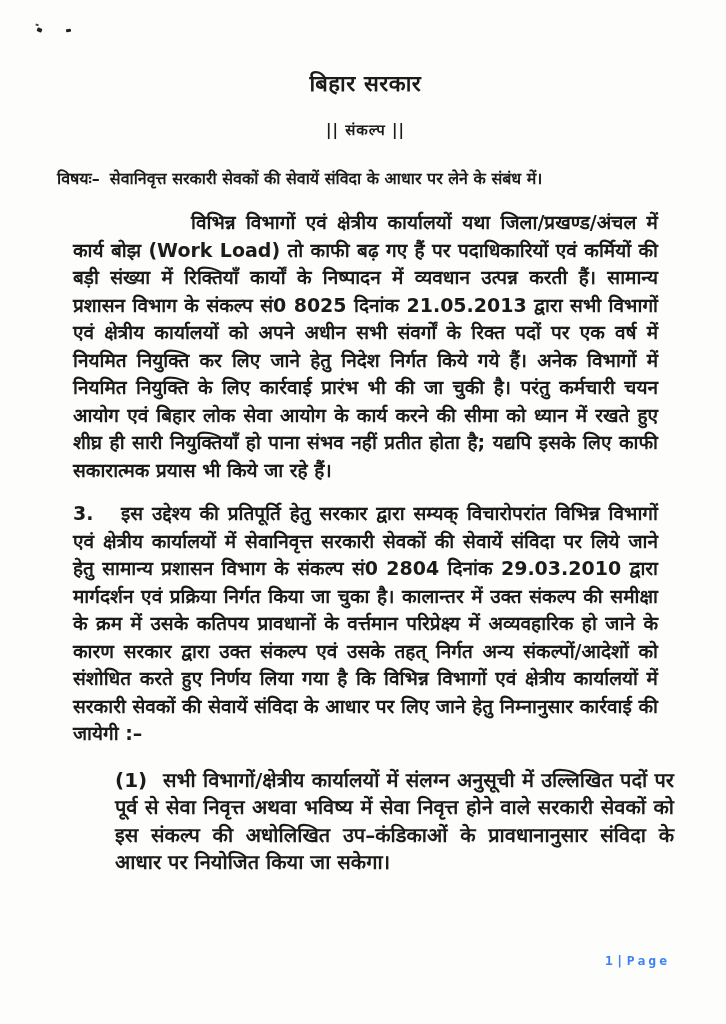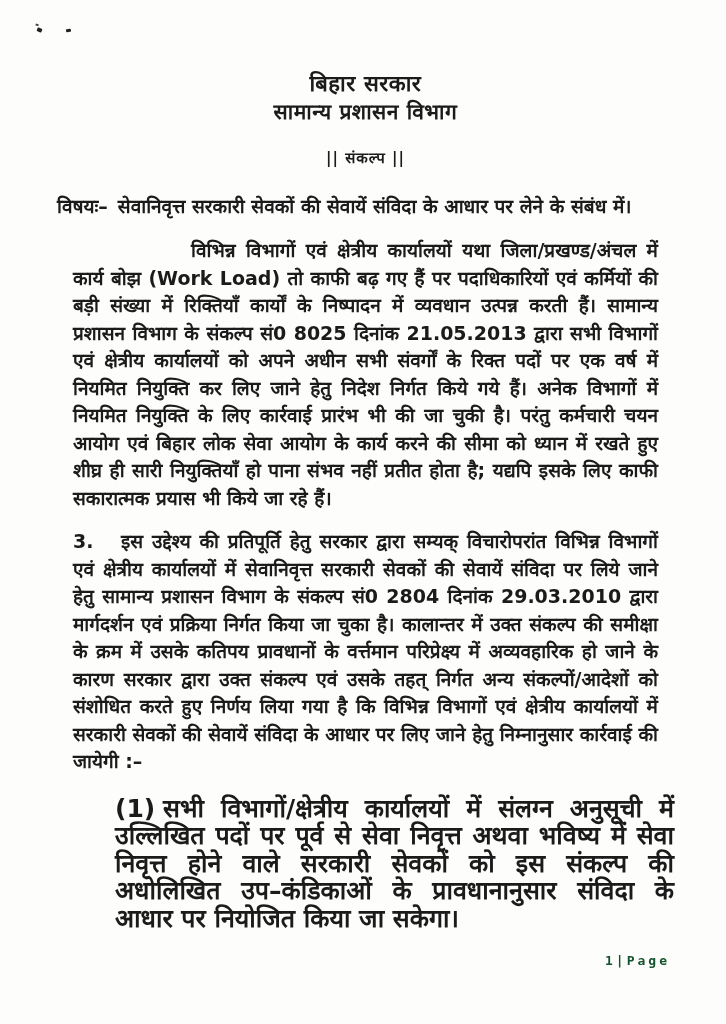--- a/index.html
+++ b/index.html
@@ -21,70 +21,69 @@
     font-size:22px;font-weight:700;letter-spacing:.5px;line-height:28px;
   }
   .dept-name{
     font-size:21px;font-weight:700;letter-spacing:.5px;line-height:28px;
   }
   .doc-type{
     font-size:15px;font-weight:600;margin-top:21px;letter-spacing:1px;
   }
   .subject{
     margin-top:26px;
-    font-size:19px;font-weight:700;line-height:27px;
+    font-size:16px;font-weight:700;line-height:27px;
     padding-left:68px;text-indent:-68px;
     text-align:justify;
   }
   .subject .subject-label{padding-right:10px;}
   .para{
     font-size:19px;font-weight:600;line-height:27.5px;
     text-align:justify;
     margin:16px;
   }
   .para-first{margin-top:17px;text-indent:118px;}
   .para-numbered{margin-top:15px;}
   .para-num{
     display:inline-block;width:48px;text-indent:0;
     font-weight:600;
   }
   .sub-item{
     margin-top:19px;margin-left:58px;
-    font-size:25px;font-weight:600;line-height:27.5px;
+    font-size:20px;font-weight:600;line-height:27.5px;
     text-align:justify;
   }
   .sub-item .sub-num{
     display:inline-block;width:48px;font-weight:700;
   }
   .bold-inline{font-weight:800;}
   .page-footer{
     position:absolute;right:56px;bottom:56px;
     font-family:"DejaVu Sans Mono","Liberation Mono",monospace;
-    font-size:13px;font-weight:700;letter-spacing:3px;color:#14532d;margin-top:42px;
+    font-size:13px;font-weight:700;letter-spacing:3px;color:#3b82f6;margin-top:42px;
   }
   .ink-speck{
     position:absolute;background:#222;border-radius:1px;
   }
   .speck-1{left:37px;top:28px;width:5px;height:4px;transform:rotate(20deg);}
   .speck-1::after{content:"";position:absolute;left:-3px;top:-3px;width:3px;height:2px;background:#444;}
   .speck-2{left:66px;top:29px;width:5px;height:3px;transform:rotate(-8deg);}
 </style>
 </head>
 <body>
 
 <div class="page">
 
   <span class="ink-speck speck-1"></span>
   <span class="ink-speck speck-2"></span>
 
   <div class="content">
 
     <div class="doc-header">
       <div class="org-name">बिहार सरकार</div>
-      <div class="dept-name">सामान्य प्रशासन विभाग</div>
       <div class="doc-type">|| संकल्प ||</div>
     </div>
 
     <div class="subject">
       <span class="subject-label">विषयः–</span><span>सेवानिवृत्त सरकारी सेवकों की सेवायें संविदा के आधार पर लेने के संबंध में।</span>
     </div>
 
     <p class="para para-first">
       <span>विभिन्न विभागों एवं क्षेत्रीय कार्यालयों यथा जिला/प्रखण्ड/अंचल में कार्य बोझ (Work Load) तो काफी बढ़ गए हैं पर पदाधिकारियों एवं कर्मियों की बड़ी संख्या में रिक्तियाँ कार्यों के निष्पादन में व्यवधान उत्पन्न करती हैं। सामान्य प्रशासन विभाग के संकल्प सं0 8025 दिनांक 21.05.2013 द्वारा सभी विभागों एवं क्षेत्रीय कार्यालयों को अपने अधीन सभी संवर्गों के रिक्त पदों पर एक वर्ष में नियमित नियुक्ति कर लिए जाने हेतु निदेश निर्गत किये गये हैं। अनेक विभागों में नियमित नियुक्ति के लिए कार्रवाई प्रारंभ भी की जा चुकी है। परंतु कर्मचारी चयन आयोग एवं बिहार लोक सेवा आयोग के कार्य करने की सीमा को ध्यान में रखते हुए शीघ्र ही सारी नियुक्तियाँ हो पाना संभव नहीं प्रतीत होता है; यद्यपि इसके लिए काफी सकारात्मक प्रयास भी किये जा रहे हैं।</span>
     </p>

